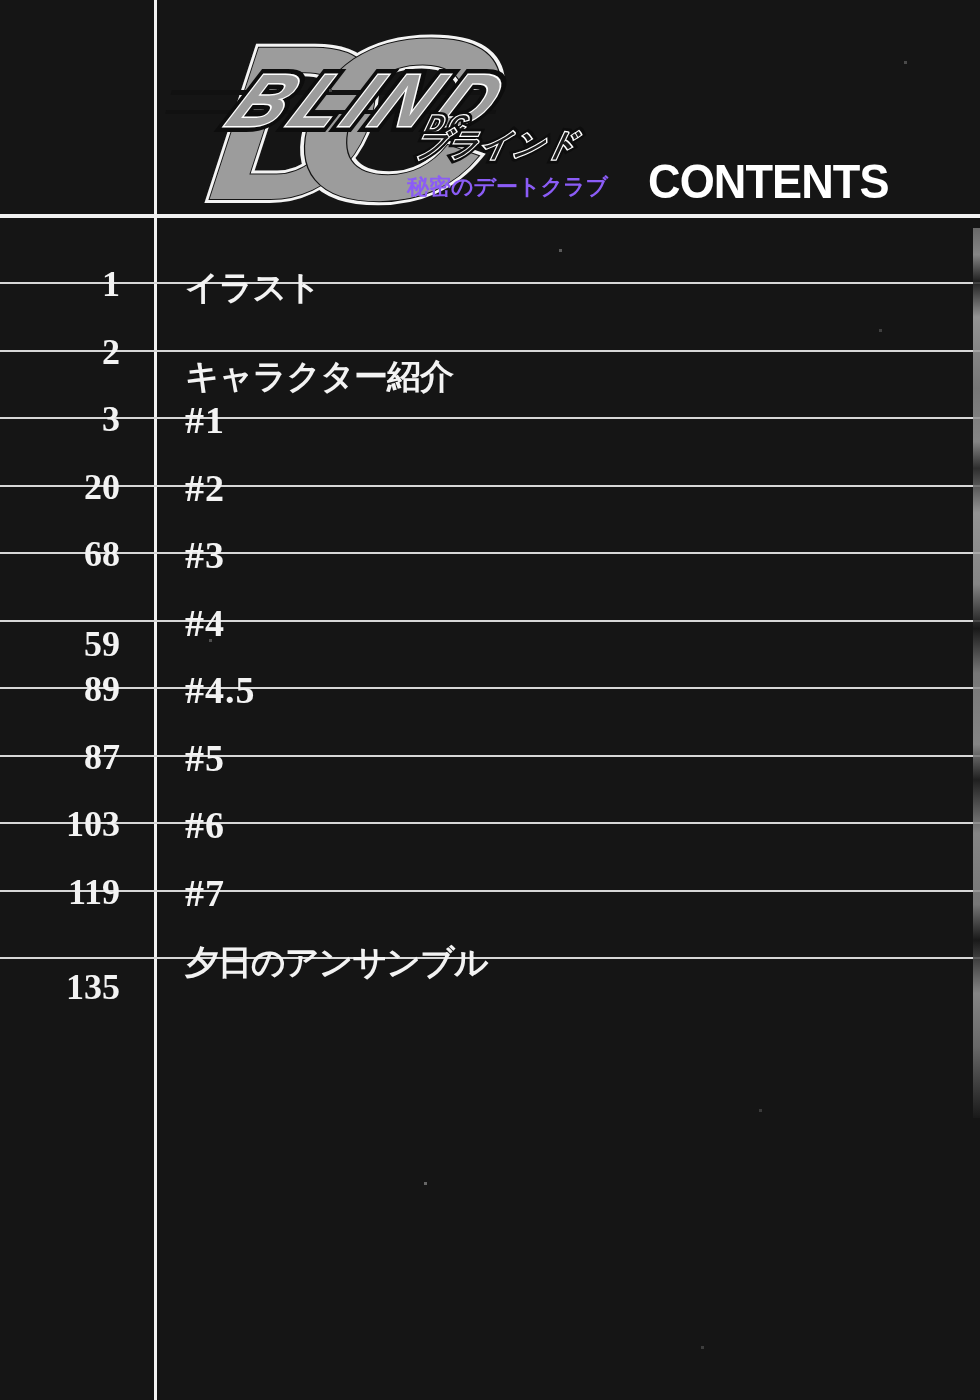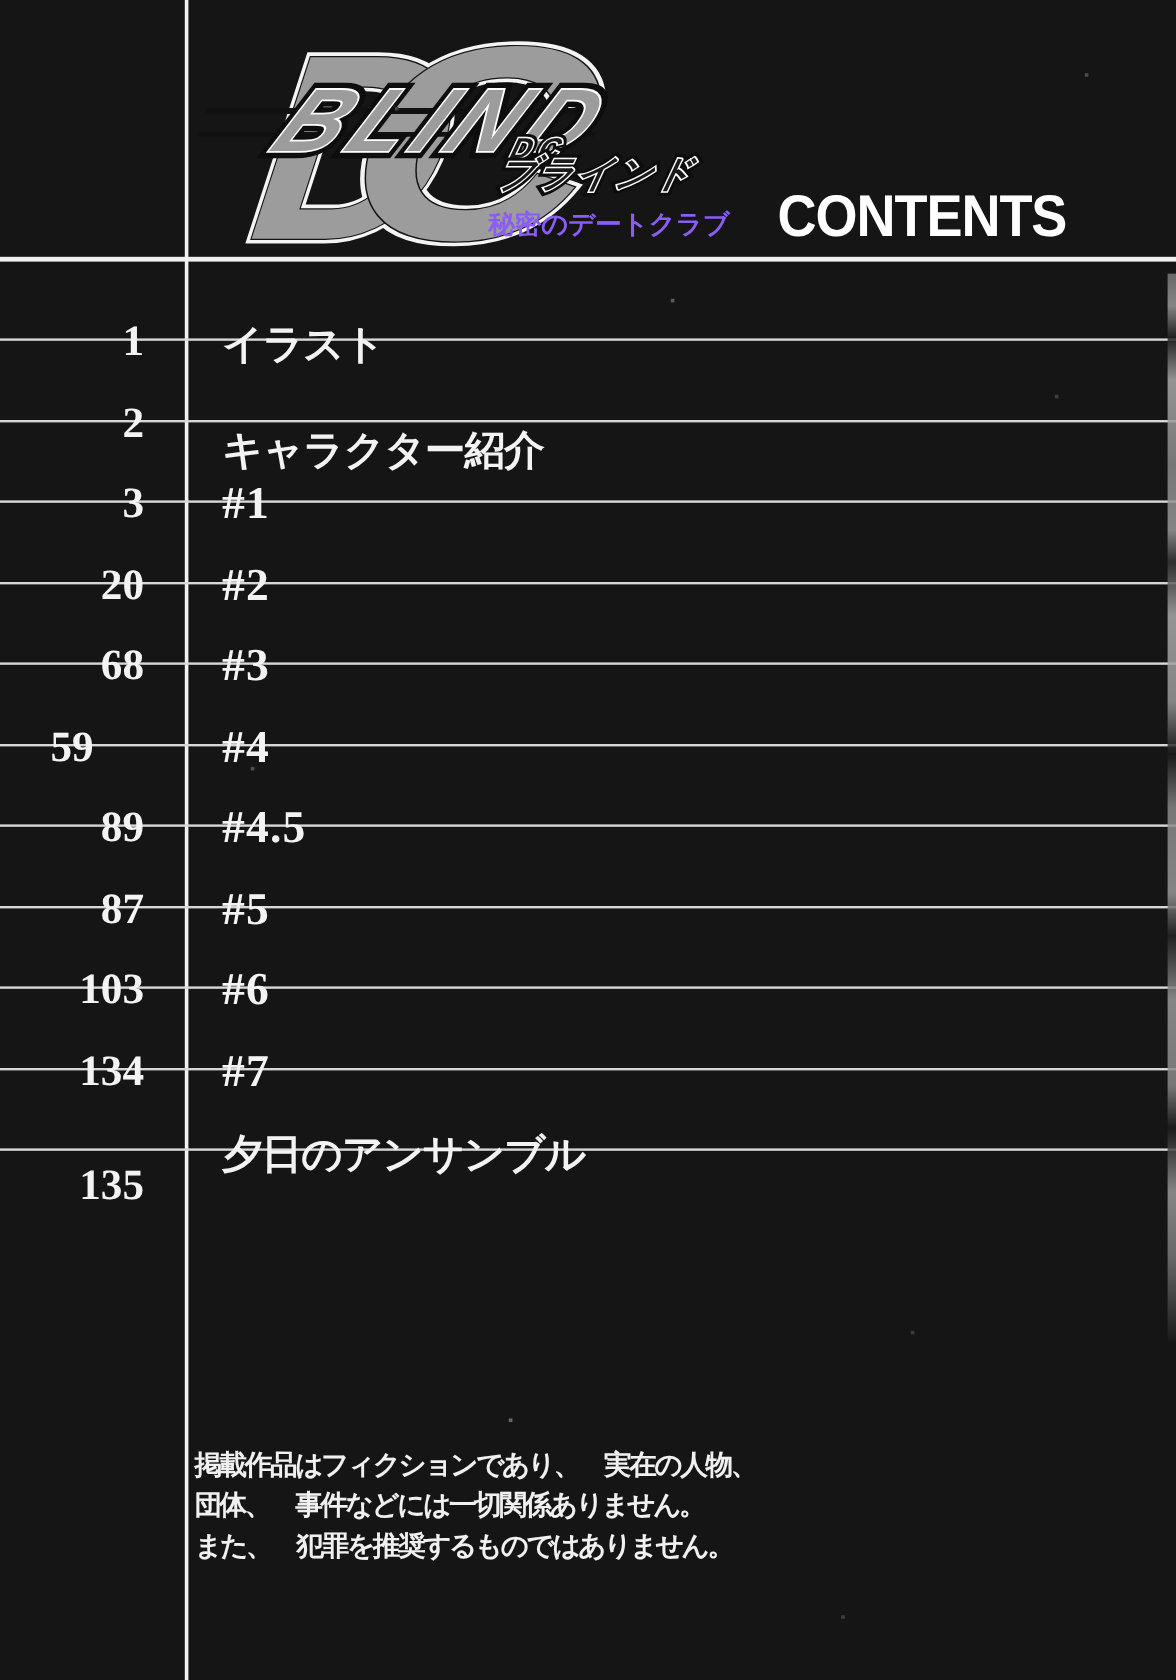--- a/index.html
+++ b/index.html
@@ -103,41 +103,36 @@
       <div class="row-line" style="top: 417px;"></div>
       <div class="toc-num" style="top: 399px;">3</div>
       <div class="toc-title serif" style="top: 399px;">#1</div>
       <div class="row-line" style="top: 485px;"></div>
       <div class="toc-num" style="top: 467px;">20</div>
       <div class="toc-title serif" style="top: 467px;">#2</div>
       <div class="row-line" style="top: 552px;"></div>
       <div class="toc-num" style="top: 534px;">68</div>
       <div class="toc-title serif" style="top: 534px;">#3</div>
       <div class="row-line" style="top: 620px;"></div>
-      <div class="toc-num" style="top: 602px; text-align: center;">59</div>
+      <div class="toc-num" style="top: 624px;">59</div>
       <div class="toc-title serif" style="top: 602px;">#4</div>
       <div class="row-line" style="top: 687px;"></div>
       <div class="toc-num" style="top: 669px;">89</div>
       <div class="toc-title serif" style="top: 669px;">#4.5</div>
       <div class="row-line" style="top: 755px;"></div>
       <div class="toc-num" style="top: 737px;">87</div>
       <div class="toc-title serif" style="top: 737px;">#5</div>
       <div class="row-line" style="top: 822px;"></div>
       <div class="toc-num" style="top: 804px;">103</div>
       <div class="toc-title serif" style="top: 804px;">#6</div>
       <div class="row-line" style="top: 890px;"></div>
-      <div class="toc-num" style="top: 872px;">134</div>
+      <div class="toc-num" style="top: 872px;">119</div>
       <div class="toc-title serif" style="top: 872px;">#7</div>
       <div class="row-line" style="top: 957px;"></div>
       <div class="toc-num" style="top: 939px; margin-top: 28px;">135</div>
       <div class="toc-title" style="top: 946px; text-align: center;">夕日のアンサンブル</div>
     </div>
 
-  <div class="disclaimer">
-    <div>掲載作品はフィクションであり、　実在の人物、</div>
-    <div>団体、　事件などには一切関係ありません。</div>
-    <div>また、　犯罪を推奨するものではありません。</div>
-  </div>
 
   <div class="edge-strip"></div>
   <div class="specks"></div>
 
 </div>
 
 </body></html>

